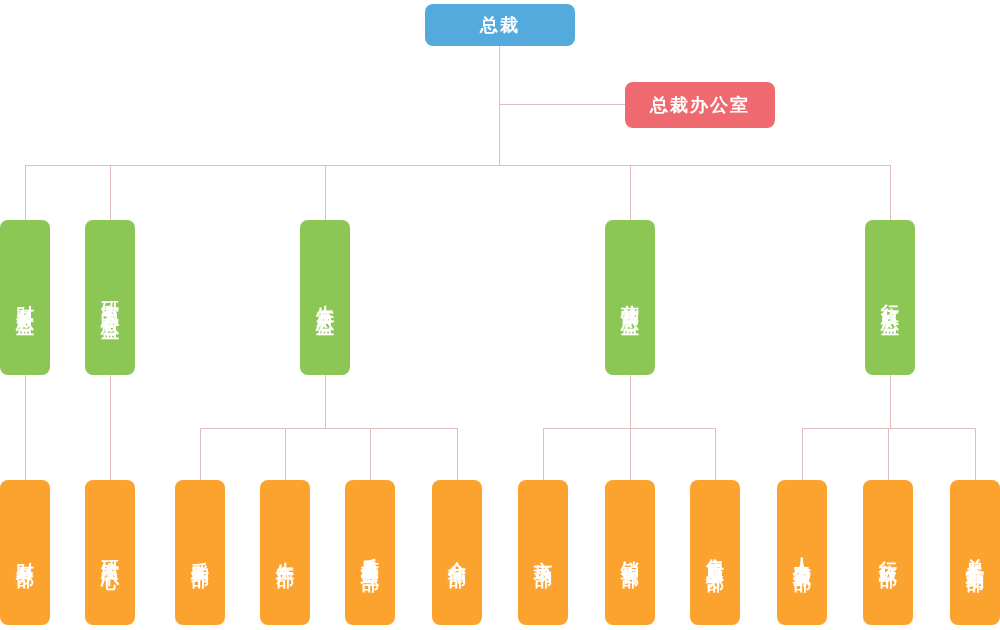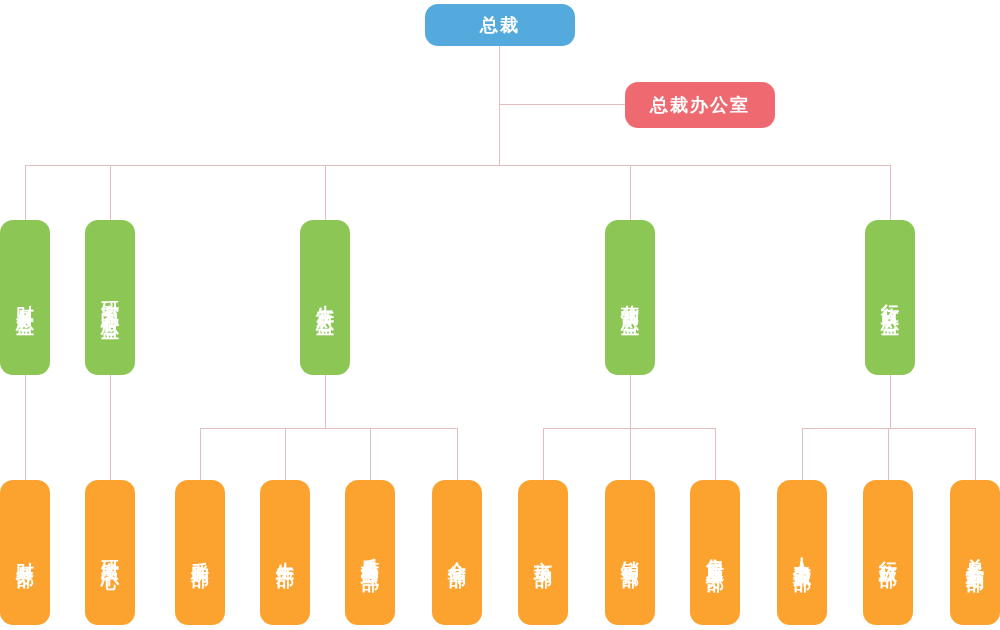--- a/index.html
+++ b/index.html
@@ -11,21 +11,21 @@
     overflow: hidden;
     font-family: "DejaVu Sans", sans-serif;
   }
   .line { position: absolute; background: #e3bdbd; }
   .node {
     position: absolute;
     color: #ffffff;
     display: flex;
     align-items: center;
     justify-content: center;
-    border-radius: 13px;
+    border-radius: 8px;
     box-sizing: border-box;
     cursor: default;
   }
   .node.h { font-size: 18px; font-weight: 600; letter-spacing: 2px; }
   .node.v span {
     writing-mode: vertical-rl;
     text-orientation: upright;
     font-size: 18px;
     font-weight: 600;
     line-height: 1;

